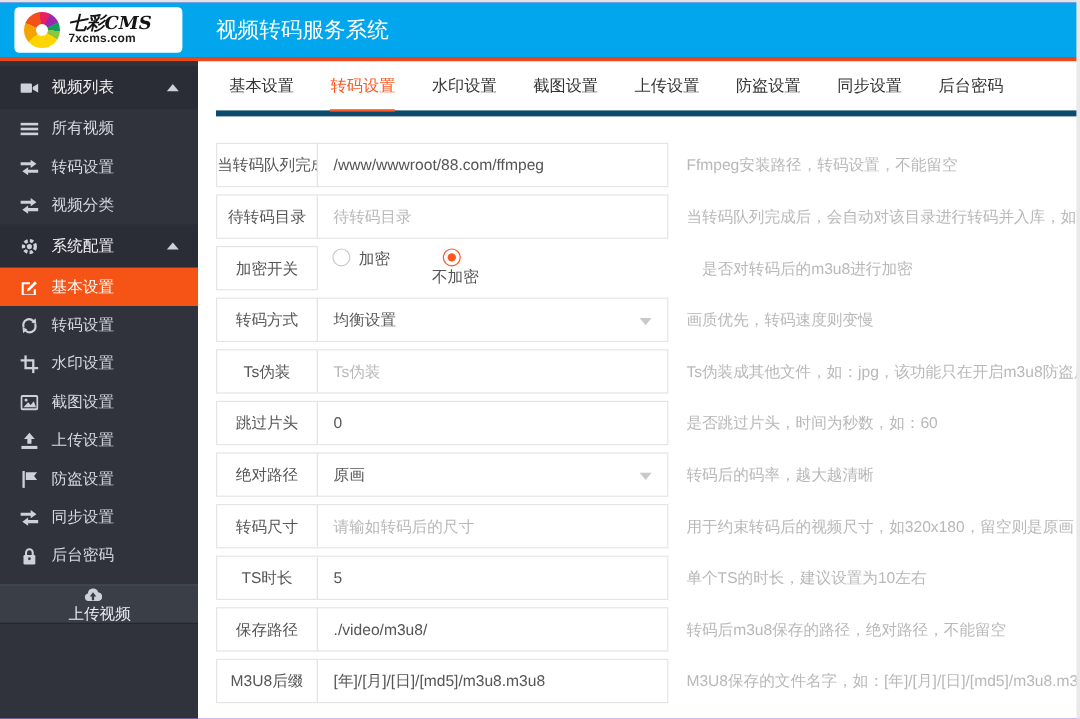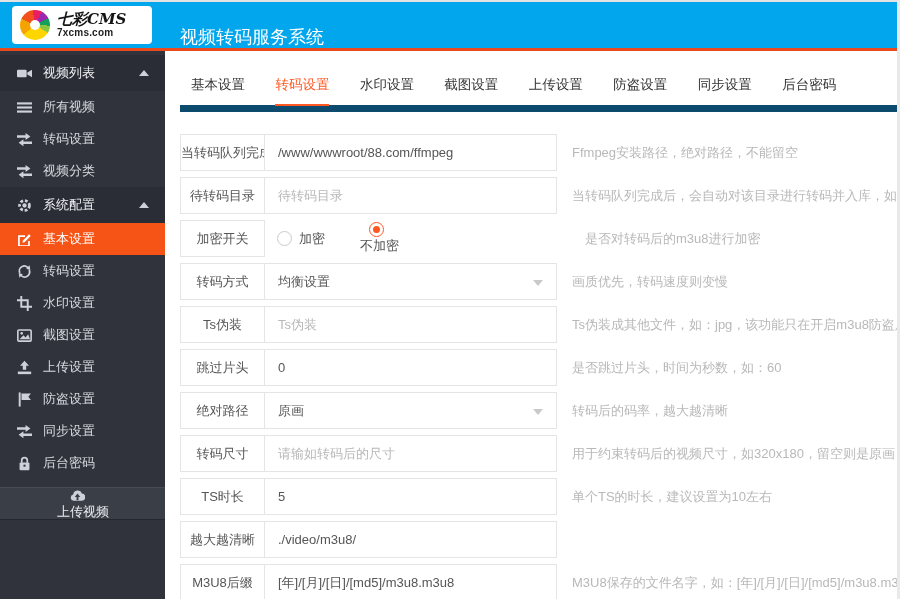--- a/index.html
+++ b/index.html
@@ -14,53 +14,53 @@
   
   .header { position:absolute; top:2px; left:0; width:900px; height:46px; background:#01a6ec; }
   .accent-line { position:absolute; top:48px; left:0; width:900px; height:3px; background:#e8491d; }
   .logo-card { position:absolute; left:12px; top:4px; width:140px; height:38px; background:#fff; border-radius:4px; display:flex; align-items:center; padding:0 8px; }
   .logo-pie { width:30px; height:30px; border-radius:50%; position:relative; flex:0 0 30px;
     background:conic-gradient(from 150deg, #ffd500 0 22%, #f5a300 22% 40%, #f2511b 40% 56%, #e91e63 56% 66%, #9b26af 66% 76%, #12a05c 76% 84%, #8cc63f 84% 92%, #ffd500 92% 100%); }
   .logo-pie::after { content:""; position:absolute; left:10px; top:10px; width:10px; height:10px; background:#fff; border-radius:50%; }
   .logo-text { margin-left:7px; line-height:1.05; }
   .brand-name { font-family:"DejaVu Serif","Liberation Serif",serif; font-style:italic; font-weight:bold; font-size:15px; color:#141414; }
   .brand-domain { font-size:10px; font-weight:bold; color:#1d1d1d; letter-spacing:.2px; }
-  .app-title { position:absolute; left:180px; top:12px; height:46px; line-height:46px; color:#fff; font-size:18px; }
+  .app-title { position:absolute; left:180px; top:0; height:46px; line-height:46px; color:#fff; font-size:18px; }
 
   
   .body-row { position:absolute; top:51px; left:0; width:900px; height:548px; display:flex; }
 
   
   .sidebar { width:165px; height:548px; background:#30333b; flex:0 0 165px; padding-top:4px; }
   .side-row { display:flex; align-items:center; padding:0 16px 0 17px; color:#d7dae0; font-size:13px; cursor:pointer;font-family:Liberation Mono, monospace; }
   .side-row .icon { width:15px; height:15px; margin-right:11px; flex:0 0 15px; display:inline-flex; align-items:center; justify-content:center; }
   .side-row .icon svg { display:block; }
   .side-group { height:36px; background:#2a2d35; color:#f0f1f4; }
   .side-item { height:32px; }
   .side-item.active { background:#f65316; color:#fff; }
   .side-section { height:33px; background:#3a3e47; border-top:1px solid #474b55; border-bottom:1px solid #242730; margin-top:8px; color:#eceef2;flex-direction:column; }
   .side-label { flex:1; }
   .arrow-up { width:0; height:0; border-left:5px solid transparent; border-right:5px solid transparent; border-bottom:6px solid #cdd1d9; }
 
   
   .content { flex:1; background:#fff; padding-left:15px; overflow:hidden; }
-  .tabbar { margin-top:24px; border-bottom:7px solid #0c4a6e; white-space:nowrap; }
+  .tabbar { margin-top:12px; border-bottom:5px solid #0c4a6e; white-space:nowrap; }
   .tab { display:inline-block; font-size:13.5px; color:#333; padding-bottom:10px; margin-right:26px; cursor:pointer; }
   .tab:first-child { margin-left:11px; }
   .tab.active { color:#ff5722; border-bottom:2px solid #ff5722; margin-bottom:-1px; }
 
   .form { margin-top:22px; }
   .frow { display:flex; align-items:center; height:37px; margin-bottom:6px; white-space:nowrap; }
   .flabel { width:85px; height:37px; border:1px solid #e5e5e5; background:#fff; text-align:center; line-height:35px; font-size:13px; color:#565656; flex:0 0 85px; }
   .finput { width:293px; height:37px; border:1px solid #e5e5e5; background:#fff; margin-left:-1px; padding:0 13px; line-height:35px; font-size:13px; color:#555; position:relative; flex:0 0 293px; }
   .finput.placeholder { color:#b8b8b8; }
   .caret-down { position:absolute; right:13px; top:16px; width:0; height:0; border-left:5px solid transparent; border-right:5px solid transparent; border-top:6px solid #c9c9c9; }
   .fhelp { margin-left:15px; font-size:13px; color:#b8b8b8; }
 
-  .radio-wrap { display:flex; align-items:center; margin-left:12px; width:293px; flex:0 0 293px; }
+  .radio-wrap { display:flex; align-items:flex-start; margin-left:12px; width:293px; flex:0 0 293px; }
   .radio { width:15px; height:15px; border-radius:50%; border:1px solid #cbcbcb; background:#fff; position:relative; flex:0 0 15px; cursor:pointer; }
   .radio.checked { border-color:#ff5722; }
   .radio.checked::after { content:""; position:absolute; left:3px; top:3px; width:7px; height:7px; border-radius:50%; background:#ff5722; }
   .radio-label { font-size:13px; color:#555; margin-left:7px; cursor:pointer; }
   .radio-group2 { margin-left:28px; display:flex; align-items:center;flex-direction:column; }
 </style>
 </head>
 <body>
 
 <div id="page">
@@ -242,21 +242,21 @@
         <span class="tab">防盗设置</span>
         <span class="tab">同步设置</span>
         <span class="tab">后台密码</span>
       </div>
 
       <div class="form">
 
         <div class="frow">
           <div class="flabel">当转码队列完成后</div>
           <div class="finput">/www/wwwroot/88.com/ffmpeg</div>
-          <div class="fhelp">Ffmpeg安装路径，绝对路径，不能留空</div>
+          <div class="fhelp">Ffmpeg安装路径，转码设置，不能留空</div>
         </div>
 
         <div class="frow">
           <div class="flabel">待转码目录</div>
           <div class="finput placeholder">待转码目录</div>
           <div class="fhelp">当转码队列完成后，会自动对该目录进行转码并入库，如：E:/video</div>
         </div>
 
         <div class="frow">
           <div class="flabel">加密开关</div>
@@ -301,22 +301,23 @@
           <div class="fhelp">用于约束转码后的视频尺寸，如320x180，留空则是原画</div>
         </div>
 
         <div class="frow">
           <div class="flabel">TS时长</div>
           <div class="finput">5</div>
           <div class="fhelp">单个TS的时长，建议设置为10左右</div>
         </div>
 
         <div class="frow">
-          <div class="flabel">越大越清晰</div>
+          <div class="flabel">保存路径</div>
           <div class="finput">./video/m3u8/</div>
+          <div class="fhelp">转码后m3u8保存的路径，绝对路径，不能留空</div>
         </div>
 
         <div class="frow">
           <div class="flabel">M3U8后缀</div>
           <div class="finput">[年]/[月]/[日]/[md5]/m3u8.m3u8</div>
           <div class="fhelp">M3U8保存的文件名字，如：[年]/[月]/[日]/[md5]/m3u8.m3u8</div>
         </div>
 
       </div>
     </div>

